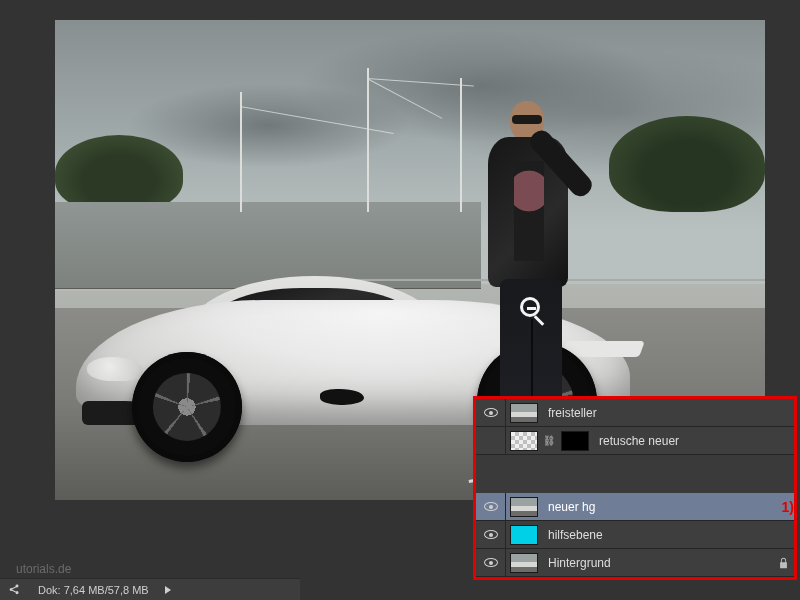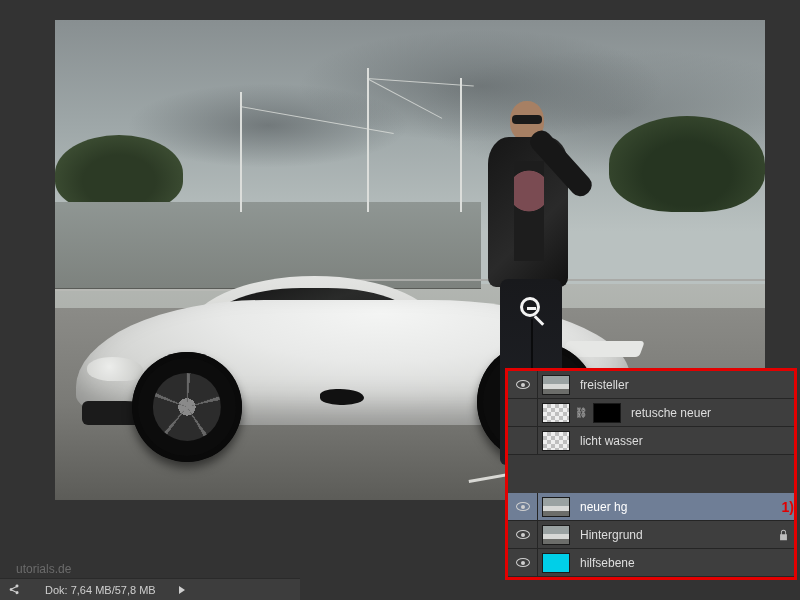--- a/index.html
+++ b/index.html
@@ -166,21 +166,21 @@
     content:""; position:absolute; right:-8px; bottom:-8px;
     width:12px; height:3px; background:#f4f4f4; transform:rotate(45deg);
   }
   .mag .minus{
     position:absolute; left:4px; top:7px; width:9px; height:3px; background:#f4f4f4;
   }
 
   
   .layers-panel {
     position:absolute; right:3px; bottom:20px;
-    width:292px; border:3px solid #e30000;
+    width:324px; border:3px solid #e30000;
     background:#3a3a3a;
     font-size:12px; color:#dedede;
   }
   .layer-row {
     display:flex; align-items:center; height:28px;
     border-bottom:1px solid #252525;
     background:#3e3e3e;
   }
   .layer-row.selected { background:#6f7e96; color:#fff;margin-top:38px; }
   .vis {
@@ -217,21 +217,21 @@
   .lock {
     width:22px; display:flex; align-items:center; justify-content:center;
     color:#bdbdbd;
   }
   .lock svg{ width:11px; height:12px; }
 
   
   .statusbar{
     position:absolute; left:0; bottom:0; height:22px; width:300px;
     background:#3d3d3d; color:#cfcfcf; font-size:11px;
-    display:flex; align-items:center; gap:23px; padding:0 6px;
+    display:flex; align-items:center; gap:16px; padding:0 6px;
     border-top:1px solid #2a2a2a;
   }
   .statusbar .share{
     display:inline-flex; align-items:center; justify-content:center;
     width:16px; height:16px;
   }
   .statusbar .tri{
     width:0;height:0;border-style:solid;border-width:4px 0 4px 6px;
     border-color:transparent transparent transparent #cfcfcf;
   }
@@ -294,51 +294,46 @@
       <div class="thumb scene"></div>
       <div class="layer-label">freisteller</div>
     </div>
     <div class="layer-row">
       <div class="vis blank"></div>
       <div class="thumb checker"></div>
       <div class="mask-link">⛓</div>
       <div class="thumb plain-black"></div>
       <div class="layer-label">retusche neuer</div>
     </div>
-    <div class="layer-row">
-      <div class="vis blank"></div>
-      <div class="thumb checker"></div>
-      <div class="layer-label">licht wasser</div>
-    </div>
     <div class="layer-row selected">
       <div class="vis">
         <div class="eye"></div>
       </div>
       <div class="thumb scene"></div>
       <div class="layer-label">neuer hg</div>
       <span class="annot">1)</span>
+    </div>
+    <div class="layer-row">
+      <div class="vis">
+        <div class="eye"></div>
+      </div>
+      <div class="thumb cyan"></div>
+      <div class="layer-label">hilfsebene</div>
     </div>
     <div class="layer-row">
       <div class="vis">
         <div class="eye"></div>
       </div>
       <div class="thumb scene"></div>
       <div class="layer-label">Hintergrund</div>
       <div class="lock">
         <svg viewBox="0 0 12 14">
           <path fill="#bdbdbd" d="M3 6V4a3 3 0 0 1 6 0v2h1v7H2V6zm1 0h4V4a2 2 0 0 0-4 0z"></path>
         </svg>
       </div>
-    </div>
-    <div class="layer-row">
-      <div class="vis">
-        <div class="eye"></div>
-      </div>
-      <div class="thumb cyan"></div>
-      <div class="layer-label">hilfsebene</div>
     </div>
   </div>
 
 <div class="watermark">utorials.de</div>
 
 <div class="statusbar">
   <span class="share">
     <svg viewBox="0 0 16 16">
         <path fill="#cfcfcf" d="M11 5.5a1.5 1.5 0 1 0-1.45-1.12L5.9 6.2a1.5 1.5 0 1 0 0 2.6l3.65 1.82A1.5 1.5 0 1 0 10 9.5L6.35 7.68a1.5 1.5 0 0 0 0-.36L10 5.5z"></path>
       </svg>

